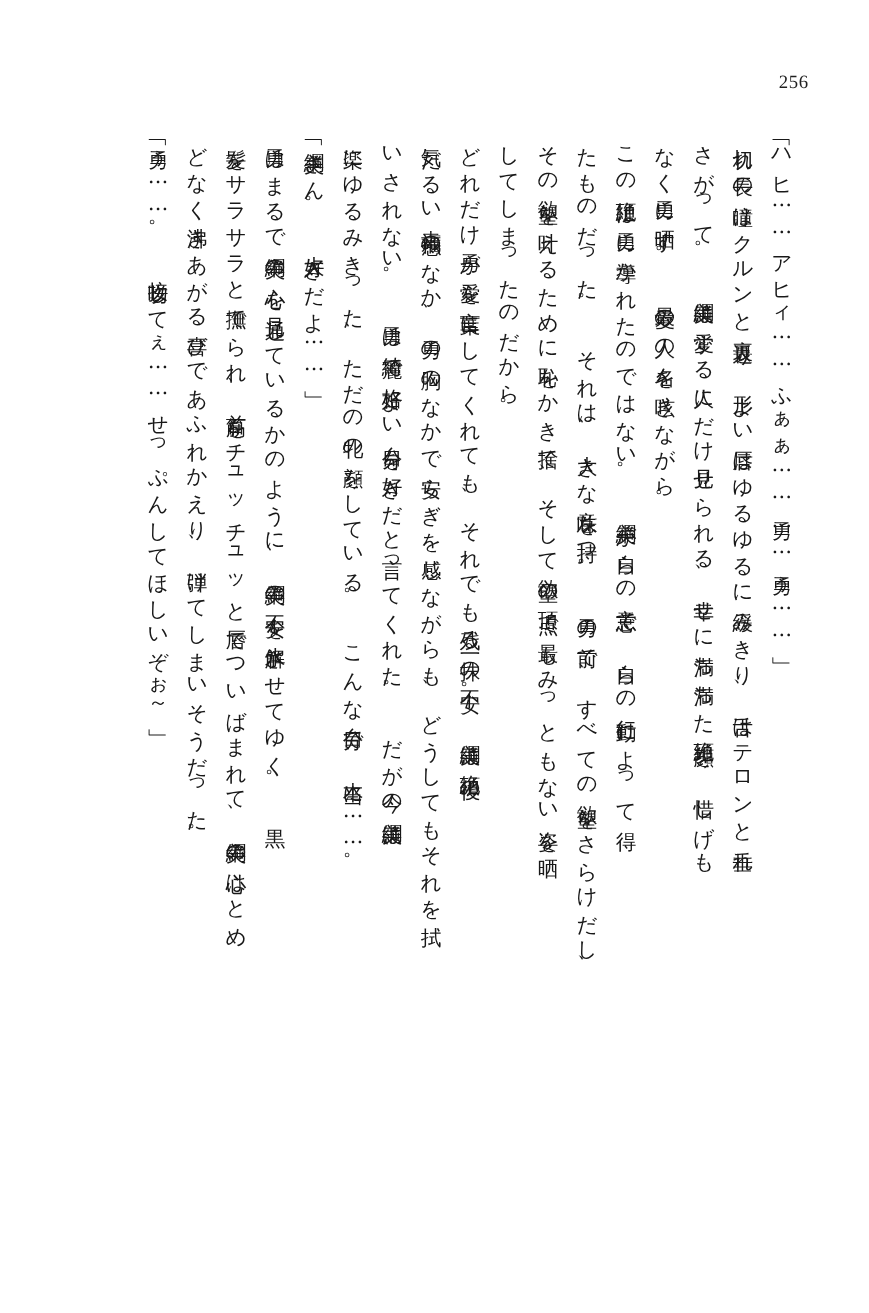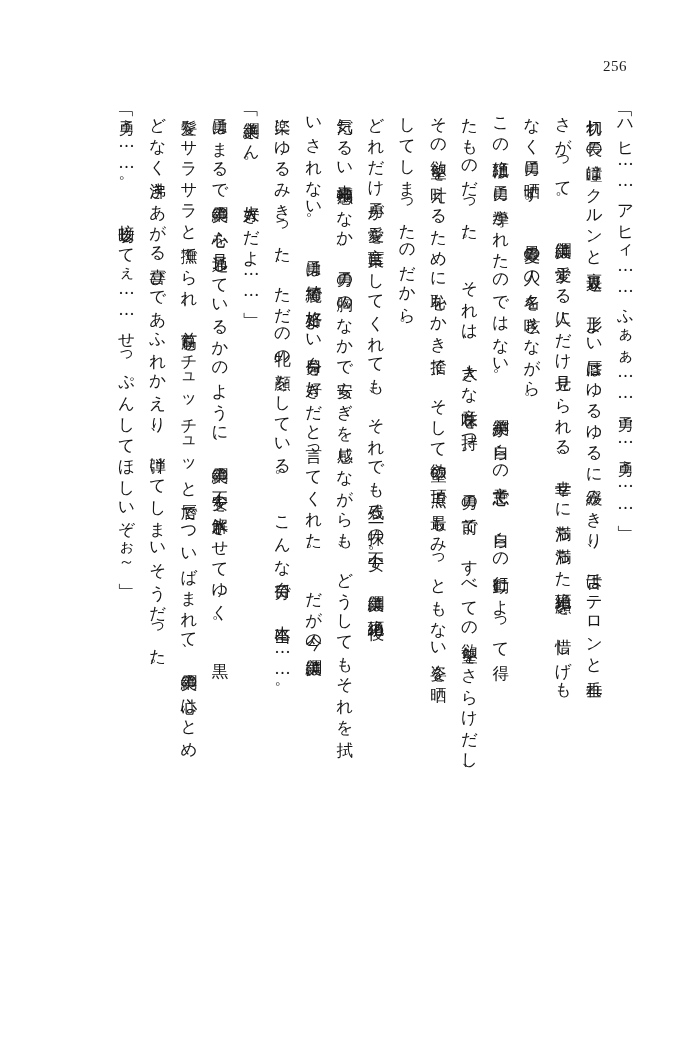--- a/index.html
+++ b/index.html
@@ -18,21 +18,21 @@
 
   .page {
     position: absolute;
     inset: 0;
     background: #ffffff;
   }
 
   .page-number {
     position: absolute;
     top: 58px;
-    right: 68px;
+    right: 48px;
     font-size: 15px;
     letter-spacing: 0.5px;
     color: #1f1f1f;
     font-family: "Liberation Serif", "DejaVu Serif", serif;
   }
 
   
   .text-body {
     position: absolute;
     top: 106px;

